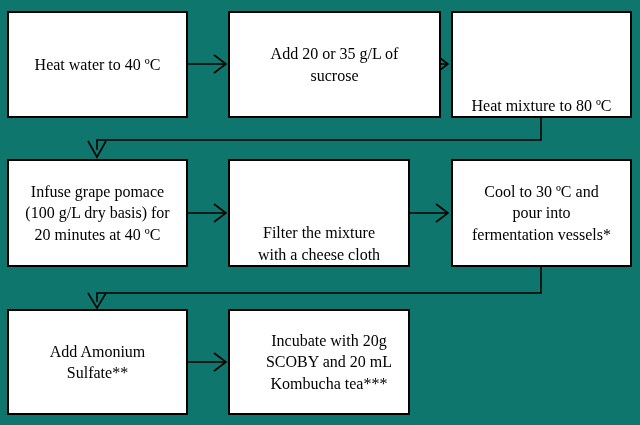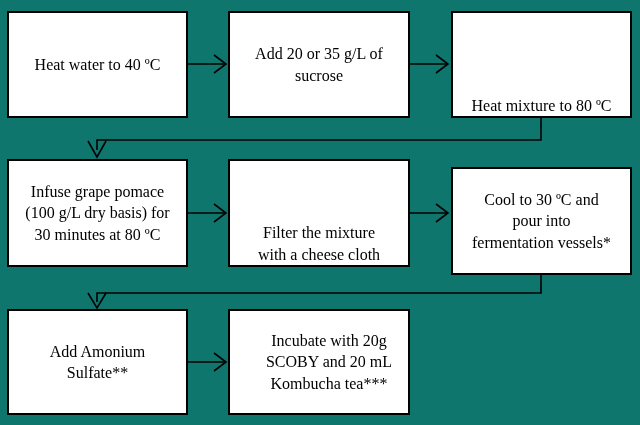--- a/index.html
+++ b/index.html
@@ -83,38 +83,38 @@
 
     <g>
       <path d="M188,362 H225"></path>
       <path d="M214,353 L226,362 L214,371"></path>
     </g>
   </svg>
 
   <div class="node" style="left:7px; top:11px; width:181px; height:107px;">
     <span class="node-text">Heat water to 40 ºC</span>
   </div>
-  <div class="node" style="left:228px; top:11px; width:182px; height:107px;">
+  <div class="node" style="left:228px; top:11px; width:213px; height:107px;">
     <span class="node-text">Add 20 or 35 g/L of
 sucrose</span>
   </div>
   <div class="node" style="left:451px; top:11px; width:181px; height:107px;align-items:flex-end;">
     <span class="node-text">Heat mixture to 80 ºC</span>
   </div>
 
   <div class="node" style="left:7px; top:159px; width:181px; height:108px;">
     <span class="node-text">Infuse grape pomace
 (100 g/L dry basis) for
-30 minutes at 80 ºC</span>
+20 minutes at 40 ºC</span>
   </div>
   <div class="node" style="left:228px; top:159px; width:182px; height:108px;align-items:flex-end;">
     <span class="node-text">Filter the mixture
 with a cheese cloth</span>
   </div>
-  <div class="node" style="left:451px; top:159px; width:181px; height:108px;margin-top:8px;">
+  <div class="node" style="left:451px; top:159px; width:181px; height:108px;">
     <span class="node-text">Cool to 30 ºC and
 pour into
 fermentation vessels*</span>
   </div>
 
   <div class="node" style="left:7px; top:309px; width:181px; height:106px;">
     <span class="node-text">Add Amonium
 Sulfate**</span>
   </div>
   <div class="node" style="left:228px; top:309px; width:182px; height:106px;padding-left:20px;">

